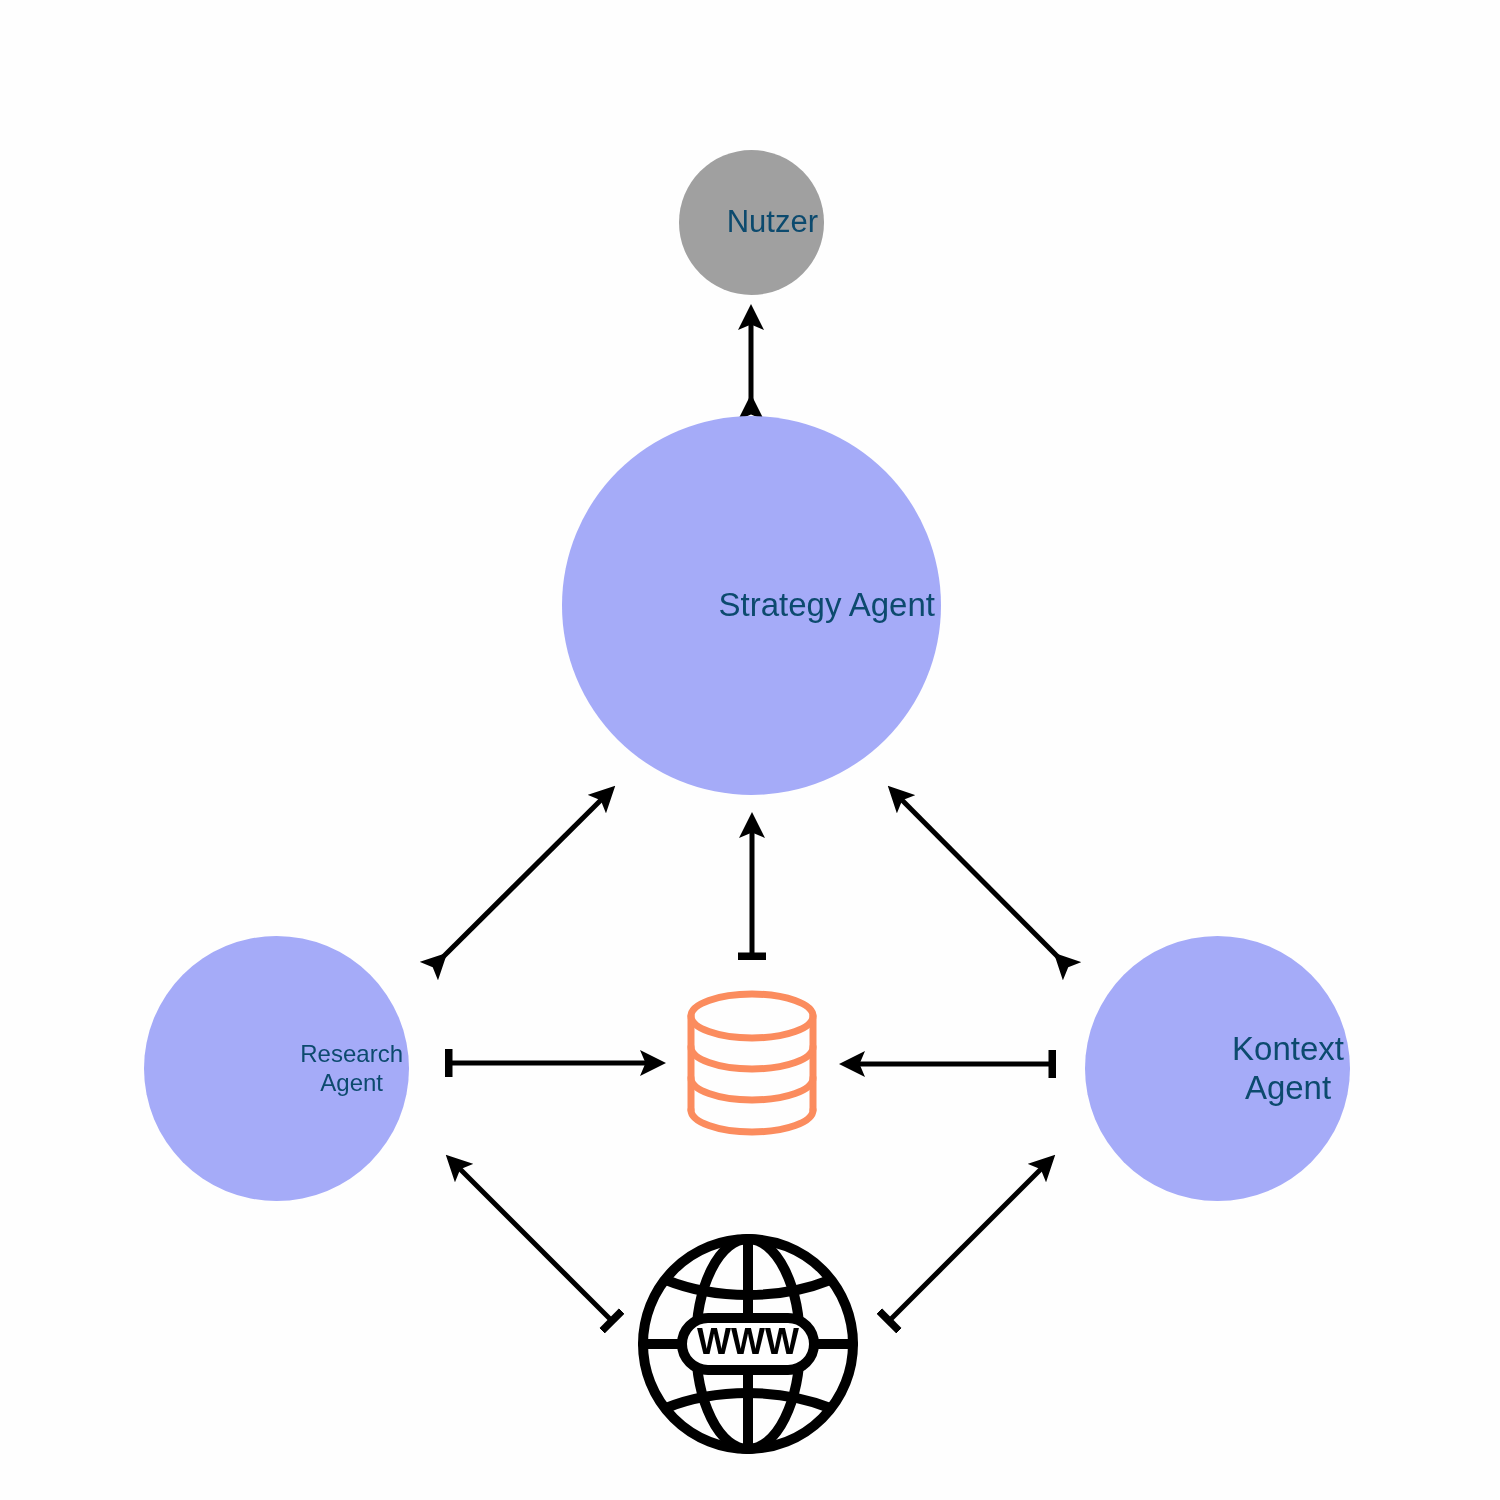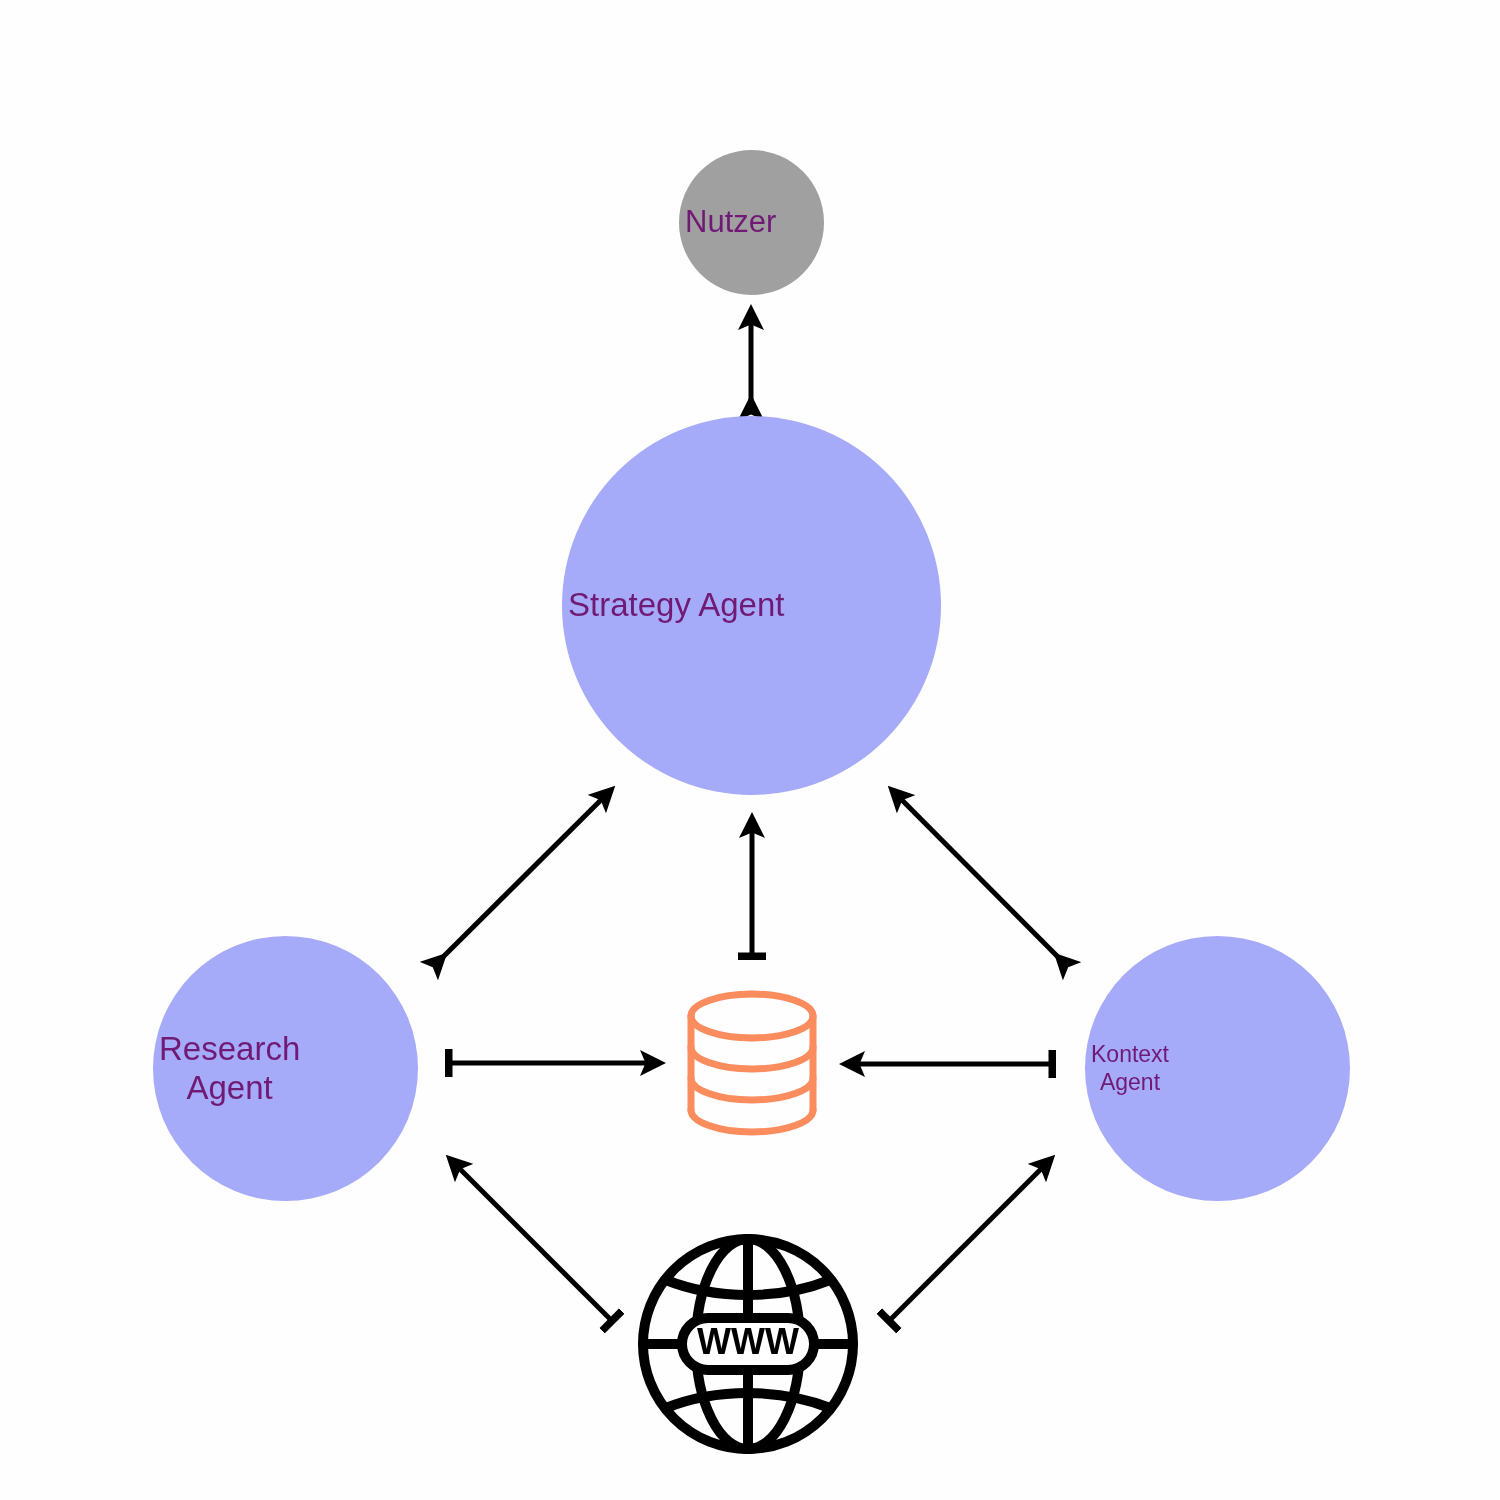--- a/index.html
+++ b/index.html
@@ -25,23 +25,23 @@
     left: 0;
     top: 0;
     width: 1500px;
     height: 1500px;
   }
   .node {
     position: absolute;
     border-radius: 50%;
     display: flex;
     align-items: center;
-    justify-content: flex-start;
+    justify-content: flex-end;
     text-align: center;
-    color: #701a75;
+    color: #0c4a6e;
     line-height: 1.18;
     box-sizing: border-box;
     user-select: none;
   }
   .node-label {
     display: block;
     white-space: pre-line;
     padding: 0 6px;
   }
   
@@ -57,35 +57,35 @@
   #node-strategy {
     left: 562px;
     top: 416px;
     width: 379px;
     height: 379px;
     background: #a5abf8;
     font-size: 33px;
   }
   
   #node-research {
-    left: 153px;
+    left: 144px;
     top: 936px;
     width: 265px;
     height: 265px;
     background: #a5abf8;
-    font-size: 33px;
+    font-size: 24px;
   }
   
   #node-kontext {
     left: 1085px;
     top: 936px;
     width: 265px;
     height: 265px;
     background: #a5abf8;
-    font-size: 23px;
+    font-size: 33px;
   }
   
   .icon-wrap {
     position: absolute;
   }
   #icon-database {
     left: 684px;
     top: 988px;
     width: 136px;
     height: 150px;

